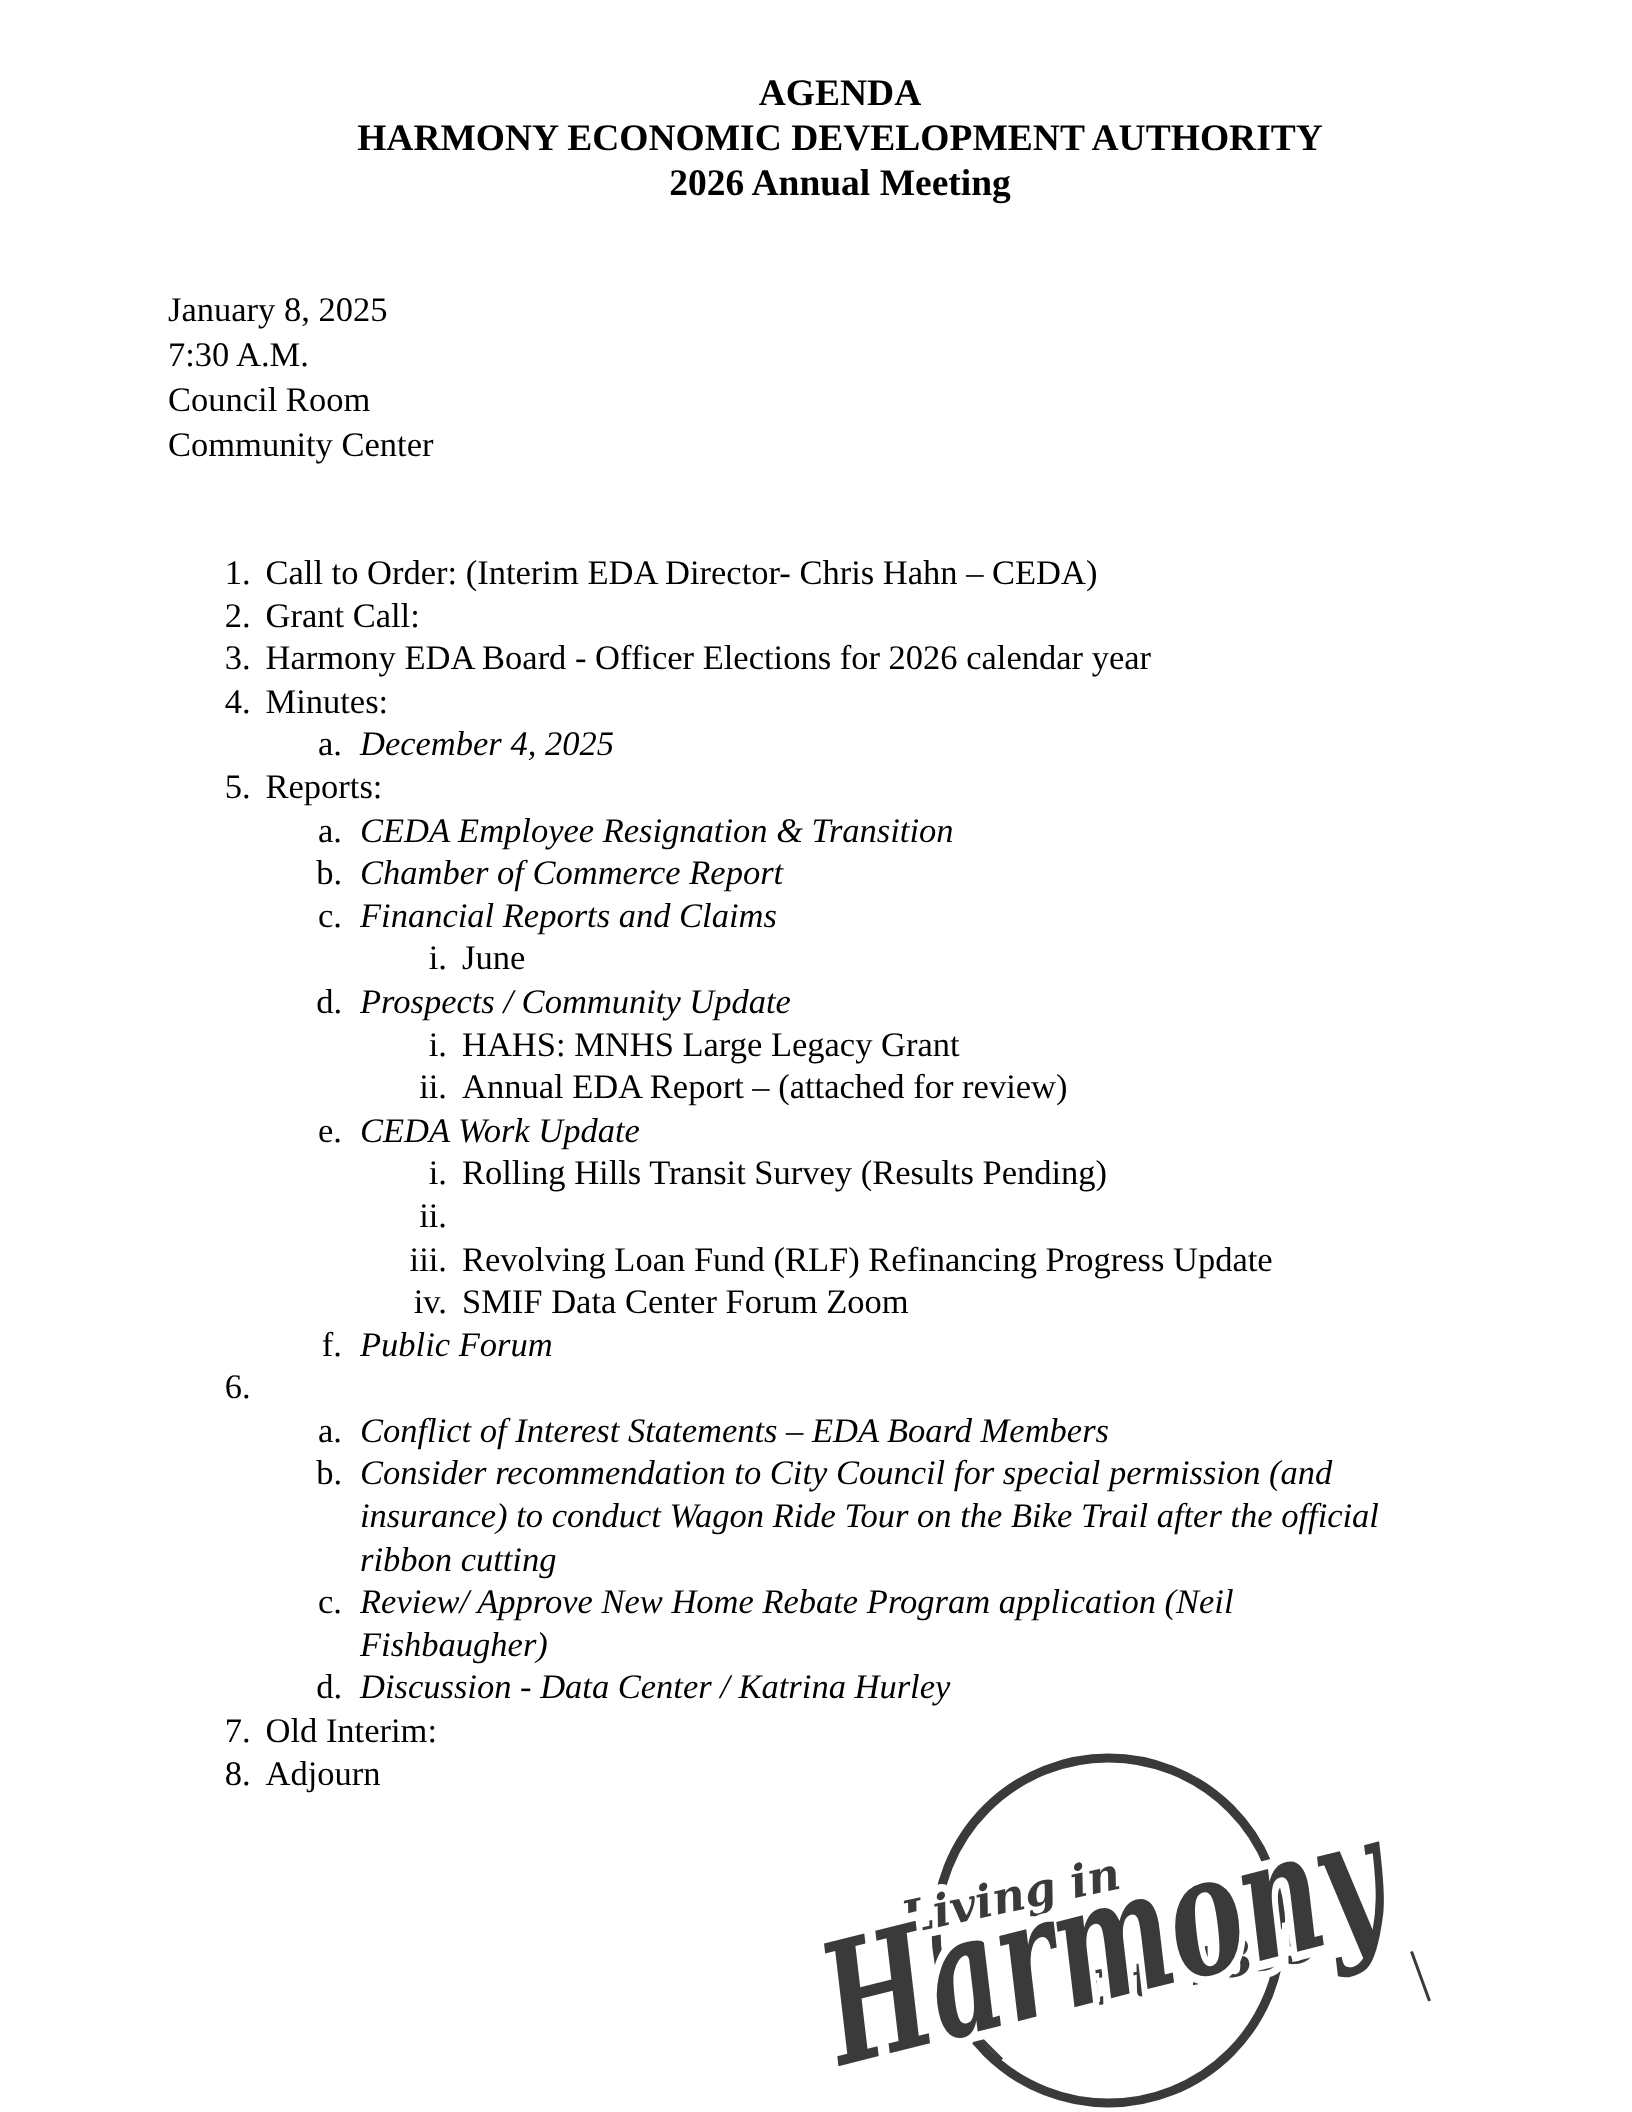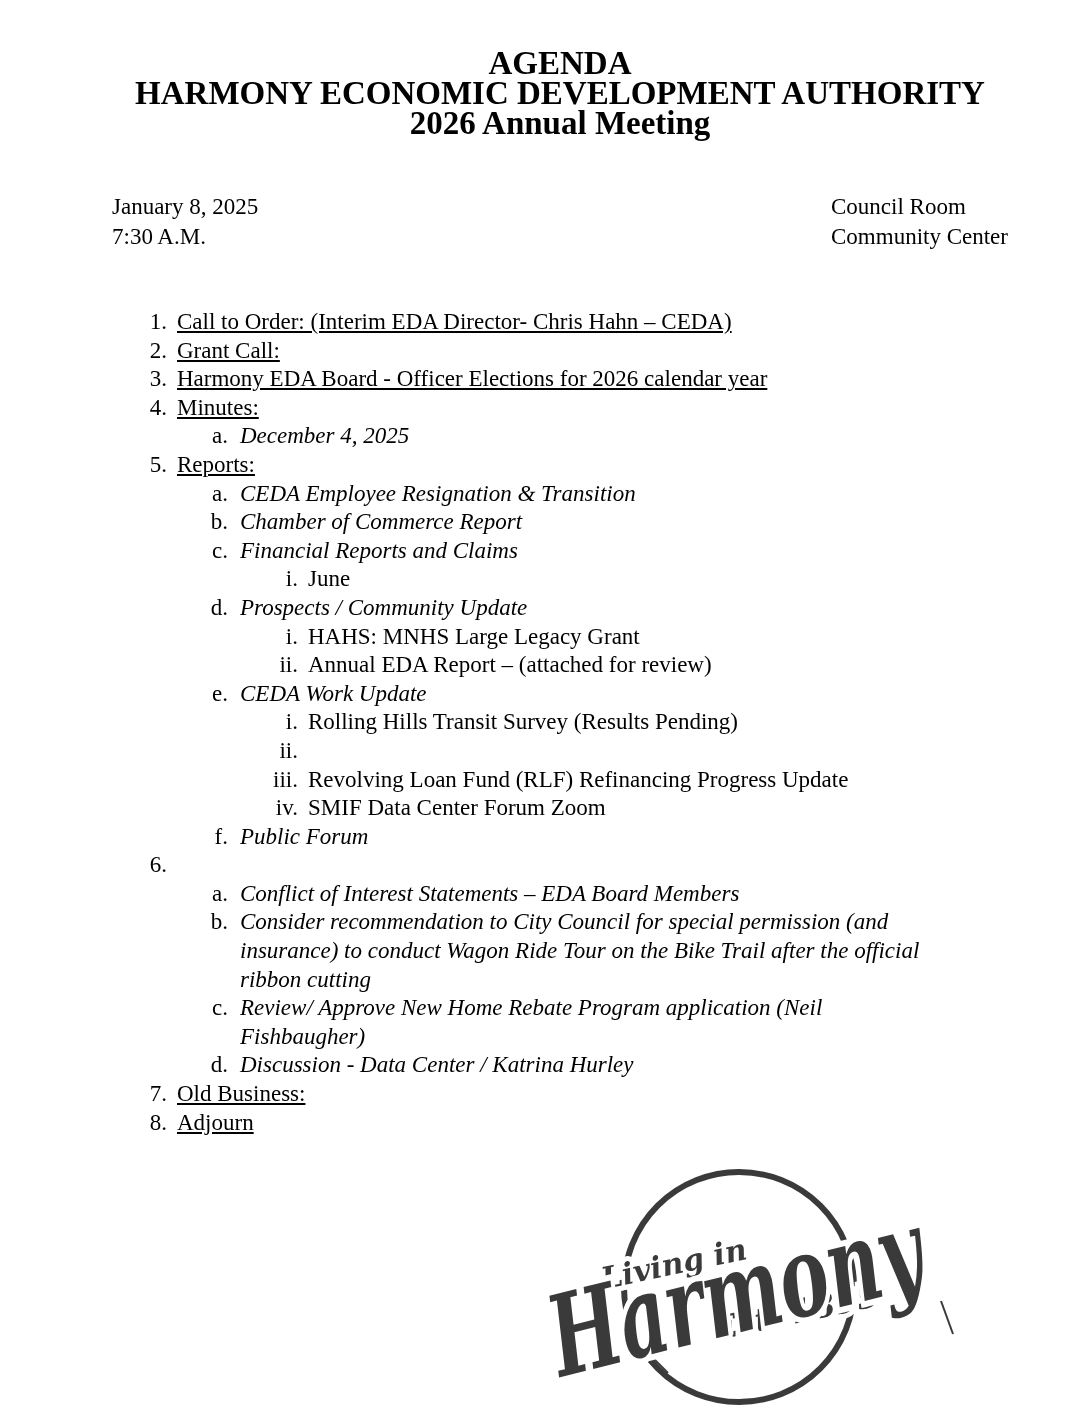--- a/index.html
+++ b/index.html
@@ -15,43 +15,44 @@
     position: relative;
     width: 1088px; height: 1408px;
     background: #ffffff;
   }
   .doc-header {
     margin-top: 48px;
     padding-left: 112px;
     padding-right: 80px;
     text-align: center;
     font-weight: bold;
-    font-size: 33px;
+    font-size: 25px;
     line-height: 30px;
   }
   .meta-row {
     margin-top: 54px;
     padding-left: 112px;
     padding-right: 80px;
     display: flex;
     justify-content: space-between;
     font-size: 23px;
     line-height: 30px;
+    flex-direction: column;
   }
   .meta-right { }
   .agenda-list {
     margin-top: 56px;
     font-size: 23px;
     line-height: 28.6px;
   }
   .row { display: flex; align-items: flex-start; }
   .row .marker { flex: none; text-align: right; }
   .row .text { white-space: pre-line; padding-right: 70px; }
   .level-1 .marker { width: 167px; }
-  .level-1 .text  { padding-left: 10px; text-decoration: underline; }
+  .level-1 .text  { padding-left: 10px; }
   .level-2 .marker { width: 228px; }
   .level-2 .text  { padding-left: 12px; font-style: italic; }
   .level-3 .marker { width: 298px; }
   .level-3 .text  { padding-left: 10px; }
   .logo-wrap {
     position: absolute;
     left: 520px;
     top: 1080px;
     width: 520px;
     height: 330px;
@@ -183,21 +184,21 @@
         <span class="marker">c.</span>
         <span class="text">Review/ Approve New Home Rebate Program application (Neil
 Fishbaugher)</span>
       </div>
       <div class="row level-2">
         <span class="marker">d.</span>
         <span class="text">Discussion - Data Center / Katrina Hurley</span>
       </div>
       <div class="row level-1">
         <span class="marker">7.</span>
-        <span class="text">Old Business:</span>
+        <span class="text">Old Interim:</span>
       </div>
       <div class="row level-1">
         <span class="marker">8.</span>
         <span class="text">Adjourn</span>
       </div>
     </div>
 
   <div class="logo-wrap">
     <svg width="520" height="330" viewBox="0 0 520 330" xmlns="http://www.w3.org/2000/svg">
       <circle cx="219" cy="159" r="115" fill="none" stroke-width="6" stroke="#3a3a3a"></circle>

